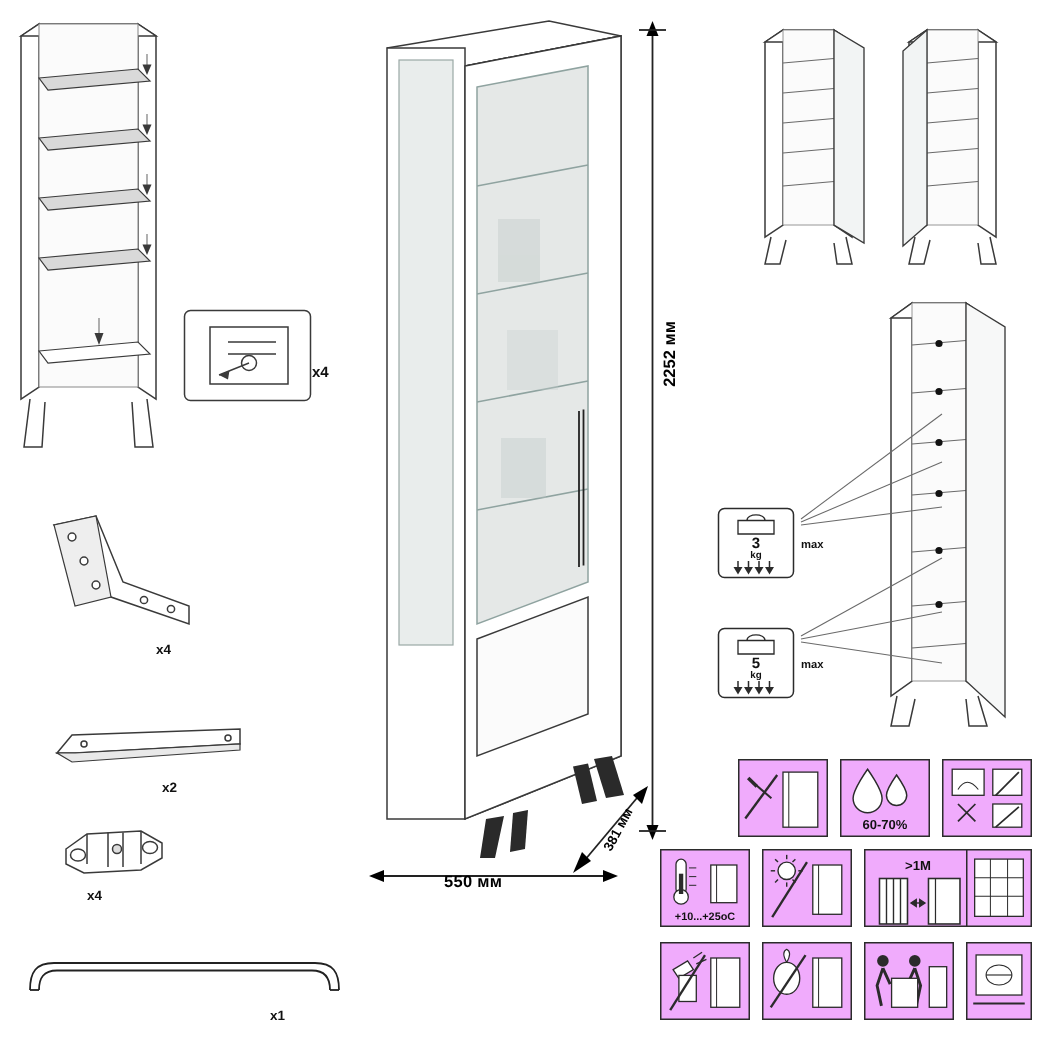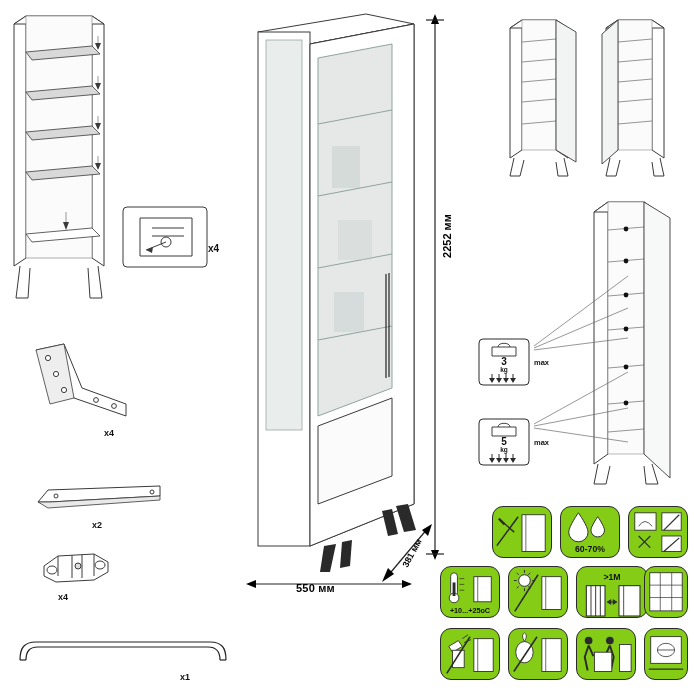--- a/index.html
+++ b/index.html
@@ -7,22 +7,22 @@
        font-family:"Liberation Sans",sans-serif;color:#1a1a1a;}
   .abs{position:absolute;}
   svg{display:block;overflow:visible;}
   .lbl{font-size:10px;font-weight:bold;color:#111;}
   .lbl-sm{font-size:9px;font-weight:bold;color:#111;}
   .dim{font-size:11px;font-weight:bold;color:#000;letter-spacing:.2px;}
   .dim-v{font-size:11px;font-weight:bold;color:#000;
          transform:rotate(-90deg);transform-origin:center;white-space:nowrap;}
   .dim-r{font-size:9px;font-weight:bold;color:#000;
          transform:rotate(-62deg);transform-origin:center;white-space:nowrap;}
-  .icon-box{box-sizing:border-box;border:1px solid #2b2b2b;border-radius:11px;
-            background:#84cc16;position:absolute;}
+  .icon-box{box-sizing:border-box;border:1px solid #2b2b2b;border-radius:0;
+            background:#f0abfc;position:absolute;}
   .icon-inner{position:absolute;inset:0;}
   .pct{font-size:9px;font-weight:bold;text-anchor:middle;}
   .tiny{font-size:7.5px;font-weight:bold;}
   .load-num{font-size:10px;font-weight:bold;}
   .load-kg{font-size:6.5px;font-weight:bold;}
   .wgray{fill:#ffffff;stroke:#3a3a3a;stroke-width:1;}
   .ln{stroke:#3a3a3a;stroke-width:1;fill:none;}
   .ln-th{stroke:#222;stroke-width:1.2;fill:none;}
   .ln-thin{stroke:#6a6a6a;stroke-width:.7;fill:none;}
   .glassface{fill:#cfd6d3;opacity:.55;}
@@ -170,21 +170,21 @@
 <div class="abs lbl-sm" style="left:104px;top:428px;">x4</div>
 
 <div class="abs" style="left:34px;top:484px;">
 <svg width="130" height="34" viewBox="0 0 130 34">
   <polygon class="wgray" points="4,18 14,6 126,2 126,12 16,18"></polygon>
   <polygon fill="#e9e9e9" stroke="#3a3a3a" stroke-width=".8" points="4,18 16,18 126,12 126,16 14,24"></polygon>
   <circle cx="22" cy="12" r="2" fill="#fff" stroke="#3a3a3a"></circle>
   <circle cx="118" cy="8" r="2" fill="#fff" stroke="#3a3a3a"></circle>
 </svg>
 </div>
-<div class="abs lbl-sm" style="left:92px;top:520px;">x2</div>
+<div class="abs lbl-sm" style="left:108px;top:520px;">x2</div>
 
 <div class="abs" style="left:38px;top:548px;">
 <svg width="80" height="46" viewBox="0 0 80 46">
   <polygon class="wgray" points="6,18 20,8 56,6 70,14 70,24 56,32 18,34 6,28"></polygon>
   <path class="ln" d="M20,8 L20,28 M56,6 L56,28 M34,7 L34,30 M44,7 L44,30"></path>
   <ellipse cx="14" cy="22" rx="5" ry="4" fill="#fff" stroke="#3a3a3a"></ellipse>
   <ellipse cx="62" cy="17" rx="5" ry="4" fill="#fff" stroke="#3a3a3a"></ellipse>
   <circle cx="40" cy="18" r="3" fill="#ddd" stroke="#3a3a3a"></circle>
 </svg>
 </div>

